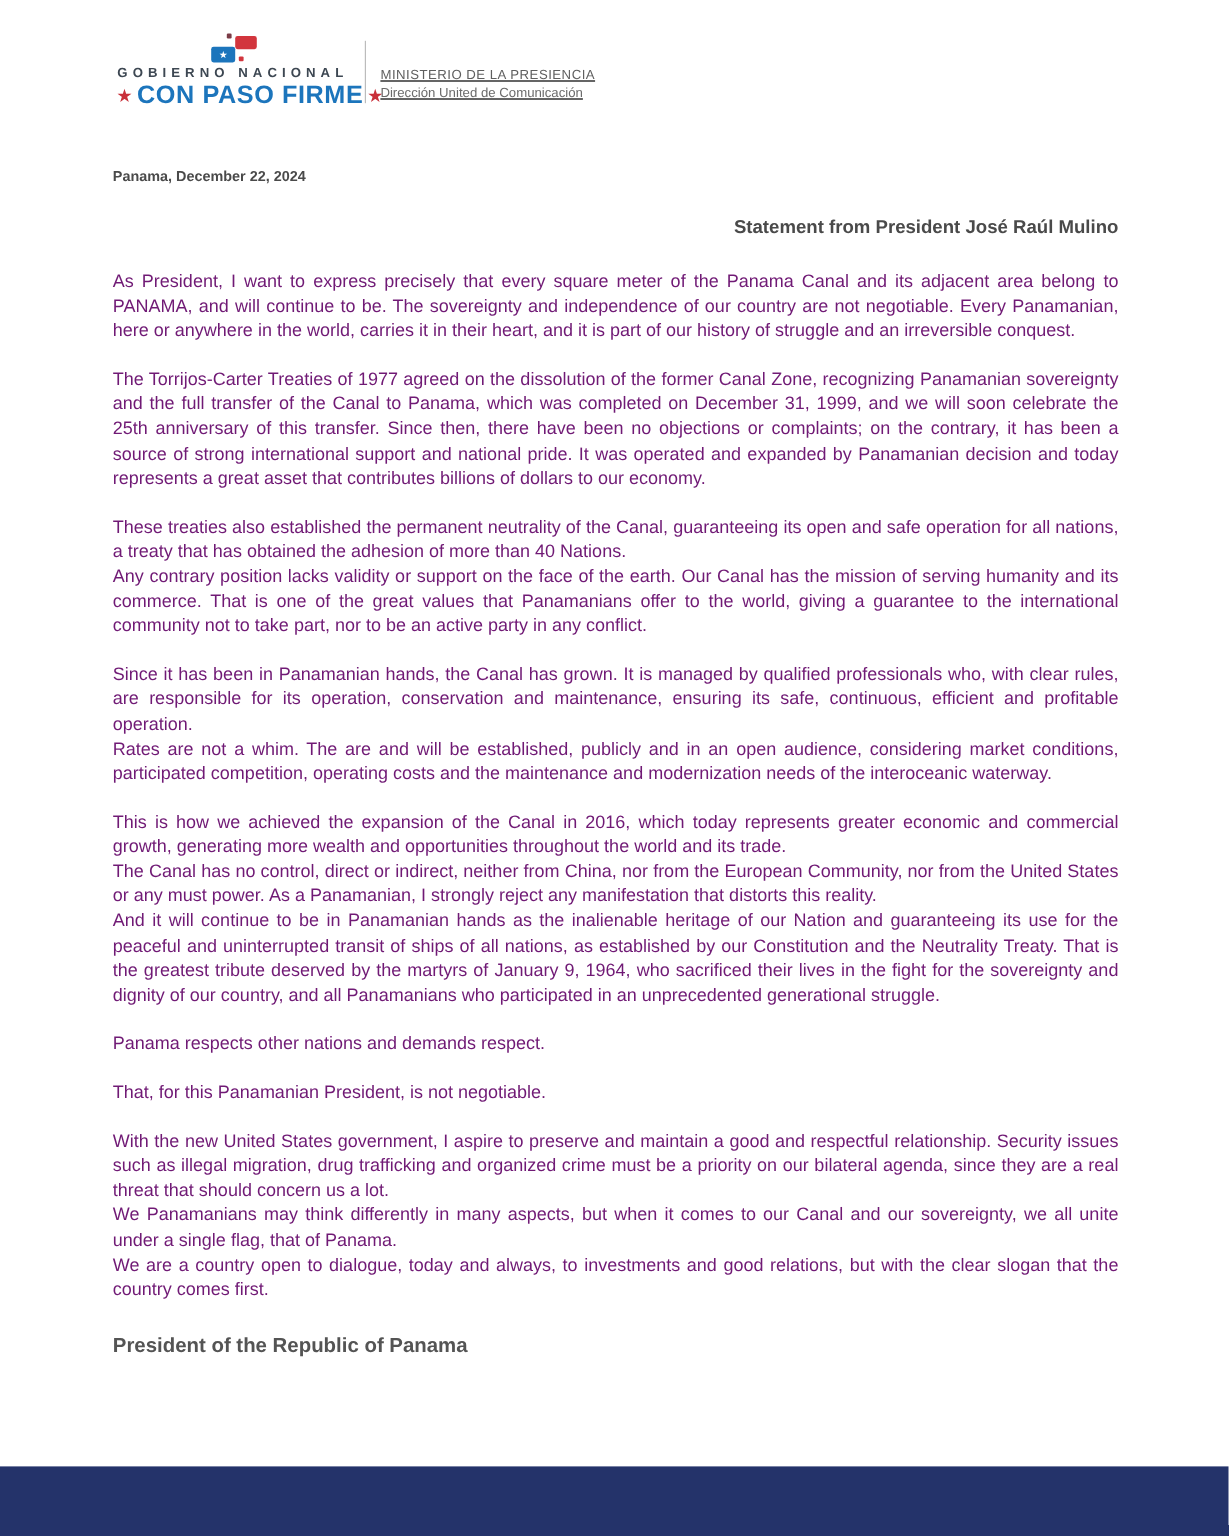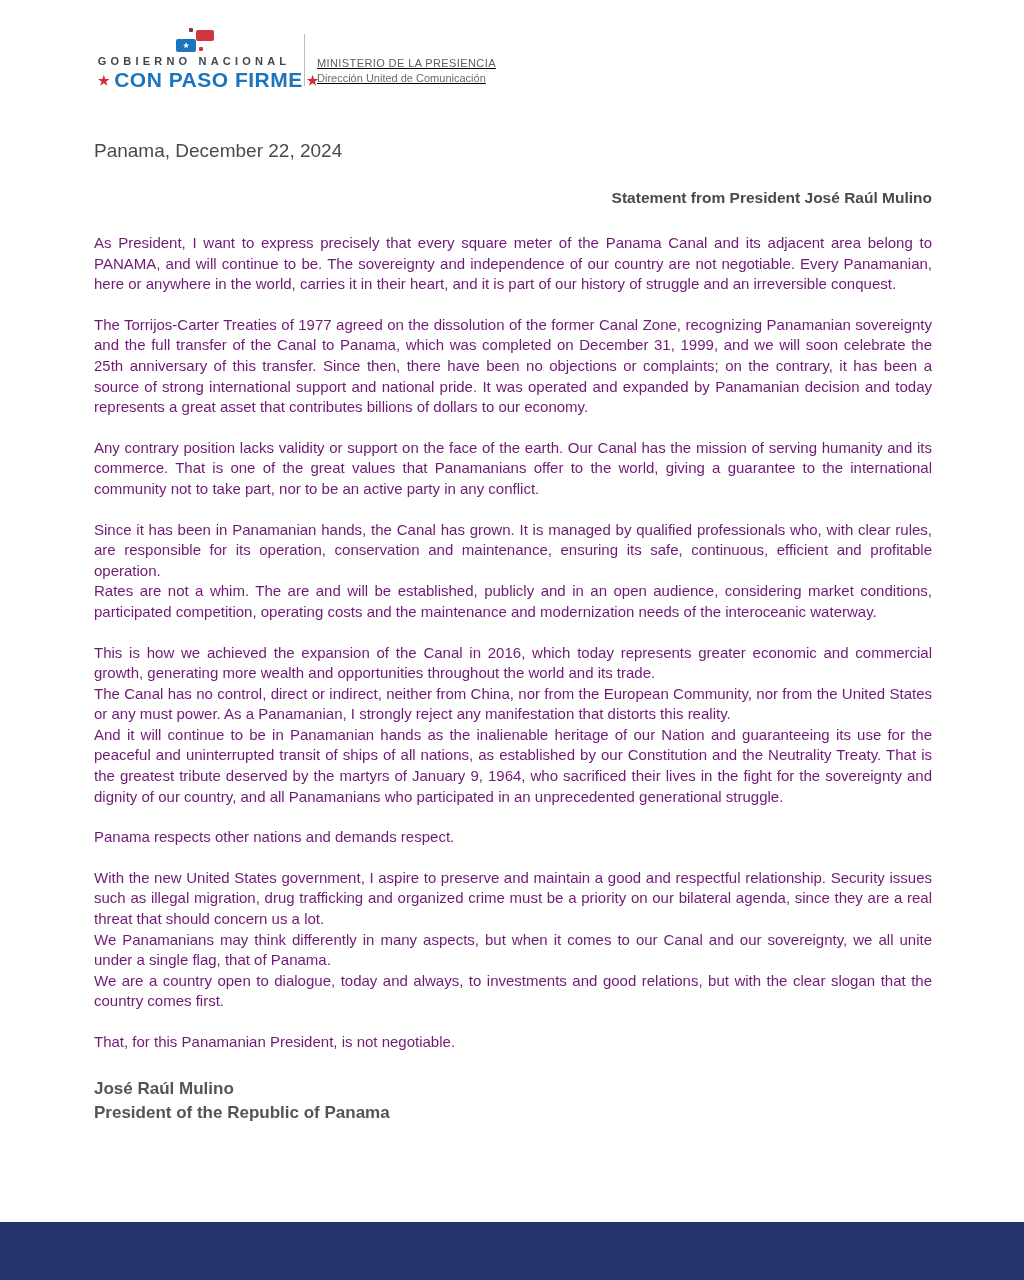--- a/index.html
+++ b/index.html
@@ -104,22 +104,22 @@
     letter-spacing: 0.4px;
   }
   .ministry-line2 {
     font-size: 11px;
     color: #6b6b6b;
   }
 
   
   .dateline {
     margin-top: 48px;
-    font-size: 19px;
-    font-weight: normal;
+    font-size: 12px;
+    font-weight: bold;
     color: #4a4a4a;
   }
   .doc-title {
     margin-top: 27px;
     text-align: right;
     font-size: 15.5px;
     font-weight: bold;
     color: #4a4a4a;
   }
   .paragraphs {
@@ -184,45 +184,45 @@
     <div class="doc-title">Statement from President José Raúl Mulino</div>
 
     <div class="paragraphs">
         <div class="para">
           <div class="para-line">As President, I want to express precisely that every square meter of the Panama Canal and its adjacent area belong to PANAMA, and will continue to be. The sovereignty and independence of our country are not negotiable. Every Panamanian, here or anywhere in the world, carries it in their heart, and it is part of our history of struggle and an irreversible conquest.</div>
         </div>
         <div class="para">
           <div class="para-line">The Torrijos-Carter Treaties of 1977 agreed on the dissolution of the former Canal Zone, recognizing Panamanian sovereignty and the full transfer of the Canal to Panama, which was completed on December 31, 1999, and we will soon celebrate the 25th anniversary of this transfer. Since then, there have been no objections or complaints; on the contrary, it has been a source of strong international support and national pride. It was operated and expanded by Panamanian decision and today represents a great asset that contributes billions of dollars to our economy.</div>
         </div>
         <div class="para">
+          <div class="para-line">These treaties also established the permanent neutrality of the Canal, guaranteeing its open and safe operation for all nations, a treaty that has obtained the adhesion of more than 40 Nations.</div>
           <div class="para-line">Any contrary position lacks validity or support on the face of the earth. Our Canal has the mission of serving humanity and its commerce. That is one of the great values that Panamanians offer to the world, giving a guarantee to the international community not to take part, nor to be an active party in any conflict.</div>
         </div>
         <div class="para">
           <div class="para-line">Since it has been in Panamanian hands, the Canal has grown. It is managed by qualified professionals who, with clear rules, are responsible for its operation, conservation and maintenance, ensuring its safe, continuous, efficient and profitable operation.</div>
           <div class="para-line">Rates are not a whim. The are and will be established, publicly and in an open audience, considering market conditions, participated competition, operating costs and the maintenance and modernization needs of the interoceanic waterway.</div>
         </div>
         <div class="para">
           <div class="para-line">This is how we achieved the expansion of the Canal in 2016, which today represents greater economic and commercial growth, generating more wealth and opportunities throughout the world and its trade.</div>
           <div class="para-line">The Canal has no control, direct or indirect, neither from China, nor from the European Community, nor from the United States or any must power. As a Panamanian, I strongly reject any manifestation that distorts this reality.</div>
           <div class="para-line">And it will continue to be in Panamanian hands as the inalienable heritage of our Nation and guaranteeing its use for the peaceful and uninterrupted transit of ships of all nations, as established by our Constitution and the Neutrality Treaty. That is the greatest tribute deserved by the martyrs of January 9, 1964, who sacrificed their lives in the fight for the sovereignty and dignity of our country, and all Panamanians who participated in an unprecedented generational struggle.</div>
         </div>
         <div class="para">
           <div class="para-line">Panama respects other nations and demands respect.</div>
         </div>
         <div class="para">
+          <div class="para-line">That, for this Panamanian President, is not negotiable.</div>
+        </div>
+        <div class="para">
           <div class="para-line">With the new United States government, I aspire to preserve and maintain a good and respectful relationship. Security issues such as illegal migration, drug trafficking and organized crime must be a priority on our bilateral agenda, since they are a real threat that should concern us a lot.</div>
           <div class="para-line">We Panamanians may think differently in many aspects, but when it comes to our Canal and our sovereignty, we all unite under a single flag, that of Panama.</div>
           <div class="para-line">We are a country open to dialogue, today and always, to investments and good relations, but with the clear slogan that the country comes first.</div>
         </div>
-        <div class="para">
-          <div class="para-line">That, for this Panamanian President, is not negotiable.</div>
-        </div>
       </div>
 
     <div class="signature">
-      <div class="signature-name">José Raúl Mulino</div>
       <div class="signature-title">President of the Republic of Panama</div>
     </div>
 
   </div>
 
   <div class="footer-bar"></div>
 </div>
 
 </body></html>

